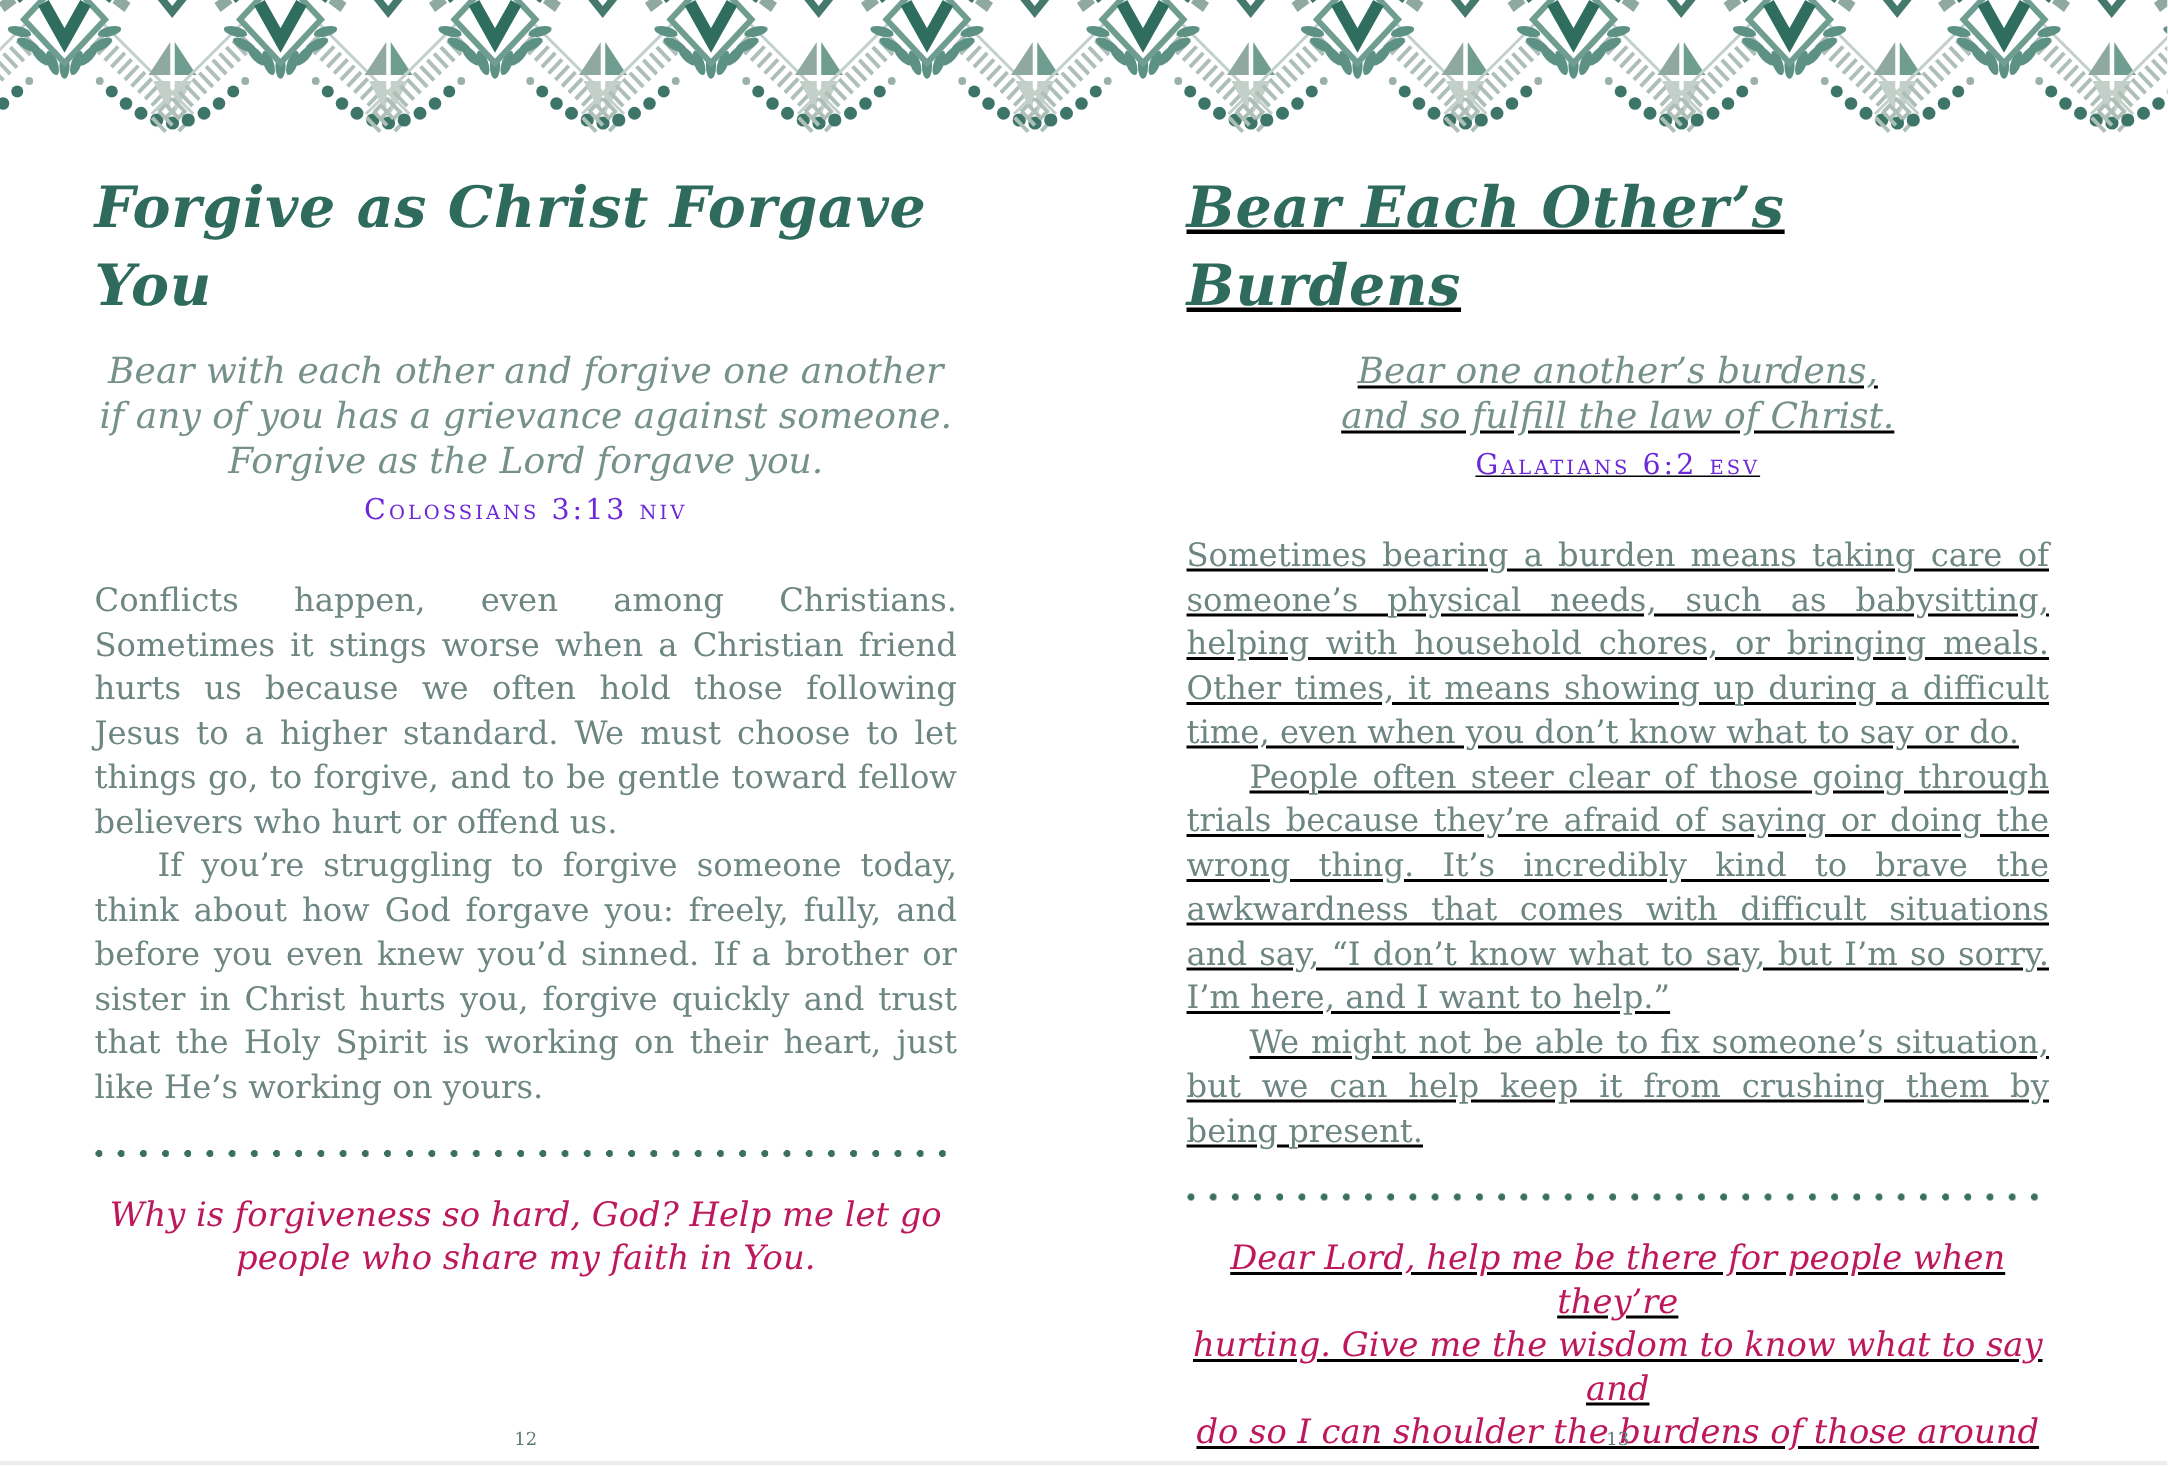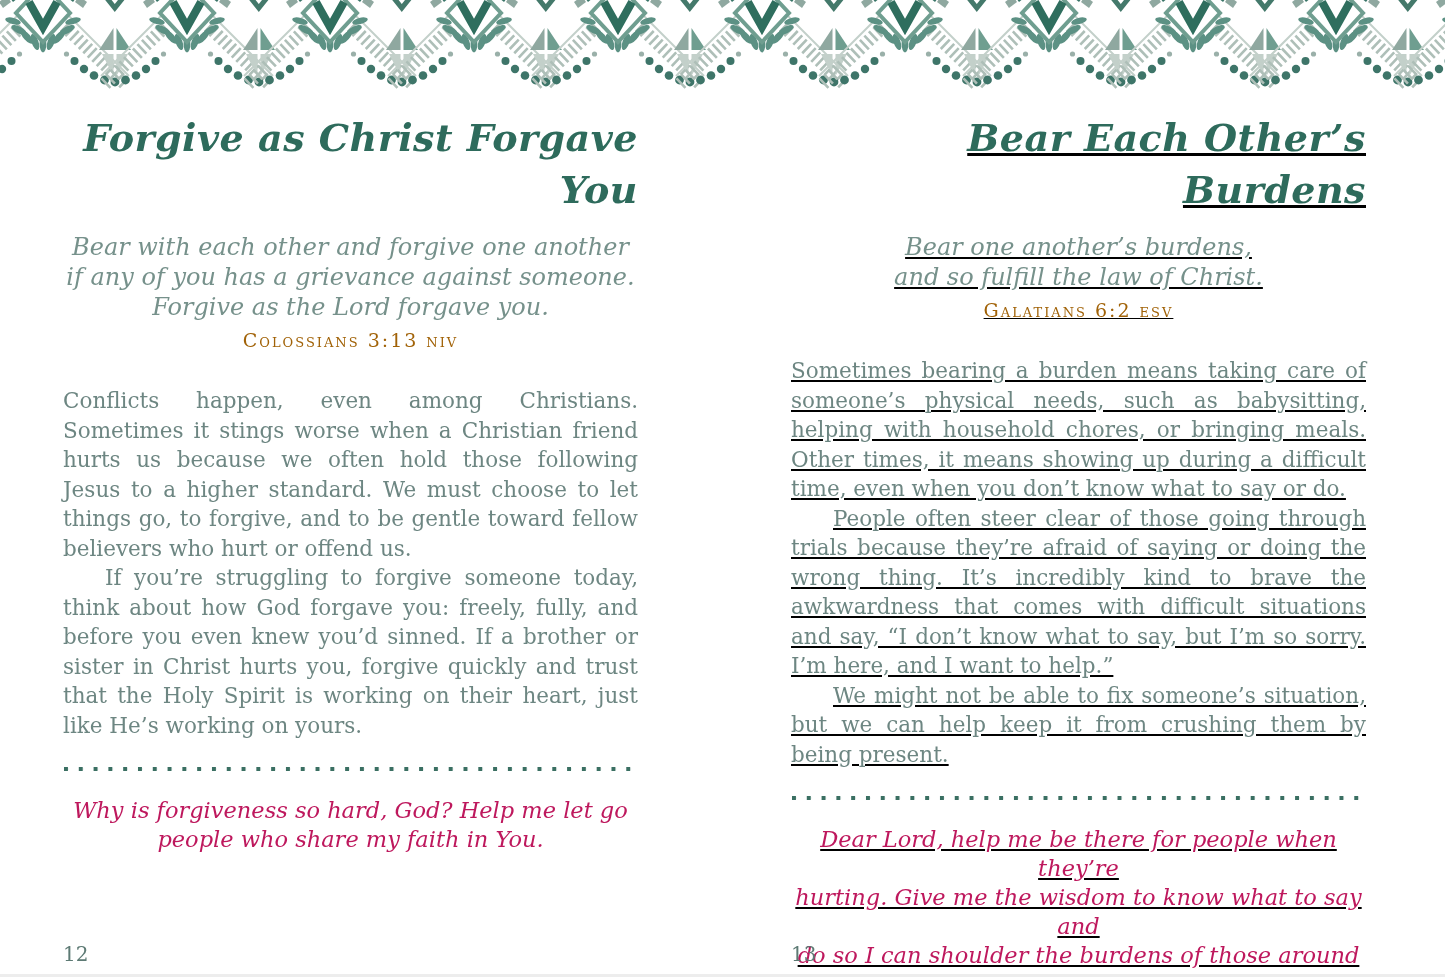--- a/index.html
+++ b/index.html
@@ -12,33 +12,33 @@
 
   .border-top { position:absolute; top:0; left:0; width:1445px; height:92px; overflow:hidden; }
 
   .page {
     position:absolute; top:92px; height:880px; width:575px;
   }
   .page-left  { left:63px; }
   .page-right { left:791px;text-decoration:underline; }
 
   .title {
-    margin-top:20px; text-align:right;
+    margin-top:20px; text-align:left;
     font-style:italic; font-weight:bold;
     font-size:38px; line-height:52px;
     color:#2e6b5c; letter-spacing:0.5px;
   }
   .scripture { margin-top:16px; text-align:center; }
   .scripture-line {
     font-style:italic; font-size:24px; line-height:30px; color:#76918b;
   }
   .reference {
     margin-top:5px; 
     font-variant:small-caps; letter-spacing:2px;
-    font-size:19px; line-height:26px; color:#a16207;
+    font-size:19px; line-height:26px; color:#6d28d9;
   }
   .body-text {
     margin-top:33px; text-align:justify;
     font-size:21.5px; line-height:29.5px; color:#6d8682;
   }
   .body-text p { margin:0; }
   .body-text p.indent { text-indent:42px; }
 
   .divider {
     margin-top:26px; height:6px;
@@ -46,21 +46,21 @@
     background-size:14.8px 6px; background-repeat:repeat-x;
   }
 
   .prayer { margin-top:24px; text-align:center; }
   .prayer-line {
     font-style:italic; font-size:22.5px; line-height:29px; color:#be185d;
   }
 
   .pagenum {
     position:absolute; bottom:6px; left:0; width:100%;
-    font-size:20px; color:#5d7a74;
+    text-align:center; font-size:12px; color:#5d7a74;
   }
 
   .photo-edge {
     position:absolute; bottom:0; left:0; width:1445px; height:3px;
     background:#ededed;
   }
 </style>
 </head>
 <body>
 

